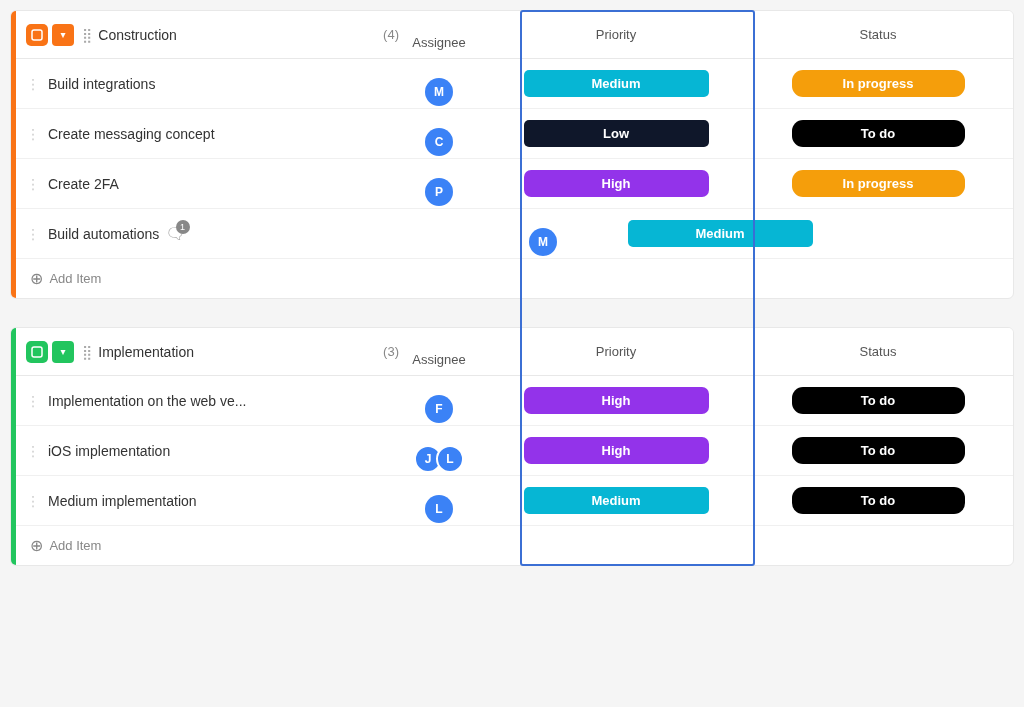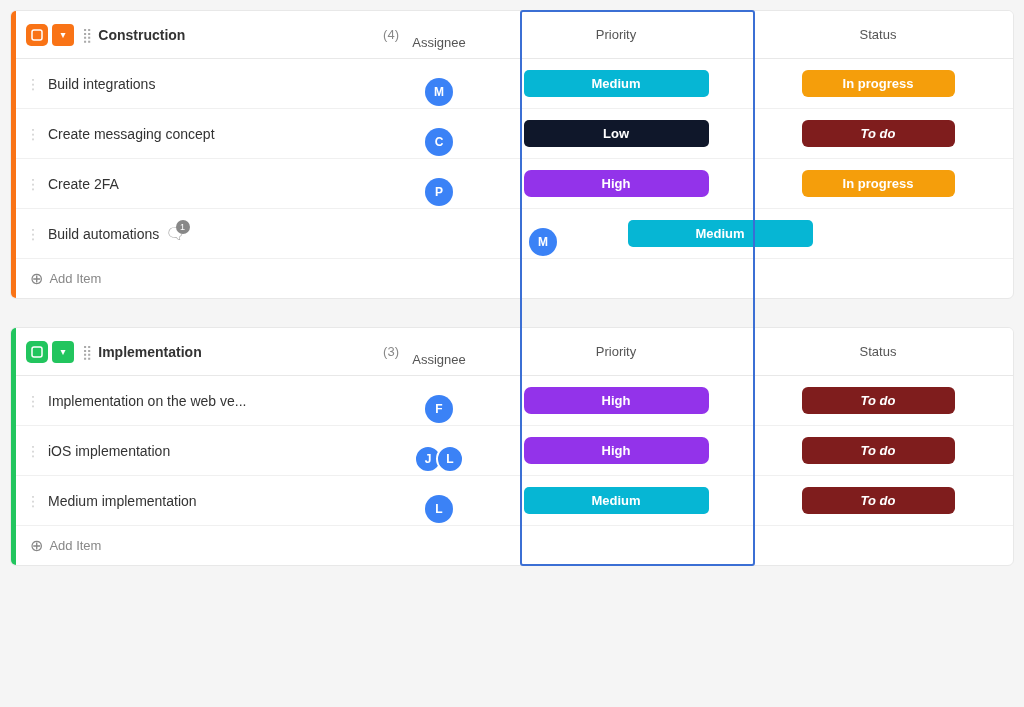--- a/index.html
+++ b/index.html
@@ -25,21 +25,21 @@
     .group-checkbox.green { background: #22c55e; }
     .group-checkbox svg { color: white; }
     .chevron-btn {
       width: 22px; height: 22px; border-radius: 4px; background: transparent;
       border: none; cursor: pointer; display: flex; align-items: center; justify-content: center;
     }
     .chevron-btn.orange { background: #f97316; }
     .chevron-btn.green { background: #22c55e; }
 
     .drag-handle { color: #aaa; margin-right: 6px; font-size: 14px; }
-    .group-name { font-weight: 700; font-size: 14px; color: #333; flex: 1; }
+    .group-name { font-weight: 400; font-size: 14px; color: #333; flex: 1; }
     .group-count { color: #888; font-size: 13px; margin-left: 6px; }
 
     
     .col-headers {
       display: flex;
       align-items: center;
       margin-left: auto;
       min-width: 500px;
     }
     .col-header {
@@ -90,25 +90,25 @@
     .priority-badge {
       width: 185px; padding: 6px 0; border-radius: 5px;
       text-align: center; color: white; font-size: 13px; font-weight: 600;
     }
     .priority-medium { background: #06b6d4; }
     .priority-low { background: #0f172a; }
     .priority-high { background: #9333ea; border-radius: 7px; }
 
     
     .status-badge {
-      width: 153px; padding: 6px 0; border-radius: 6px;
+      width: 173px; padding: 6px 0; border-radius: 11px;
       text-align: center; color: white; font-size: 13px; font-weight: 600;
     }
     .status-inprogress { background: #f59e0b; }
-    .status-todo { background: #7f1d1d; font-style: italic; }
+    .status-todo { background: #000000; }
     .status-forreview { background: #ec4899; }
 
     
     .add-item-row {
       display: flex; align-items: center; padding: 10px 14px;
       color: #888; font-size: 13px; cursor: pointer; gap: 6px;
     }
 
     
     .main-container {

